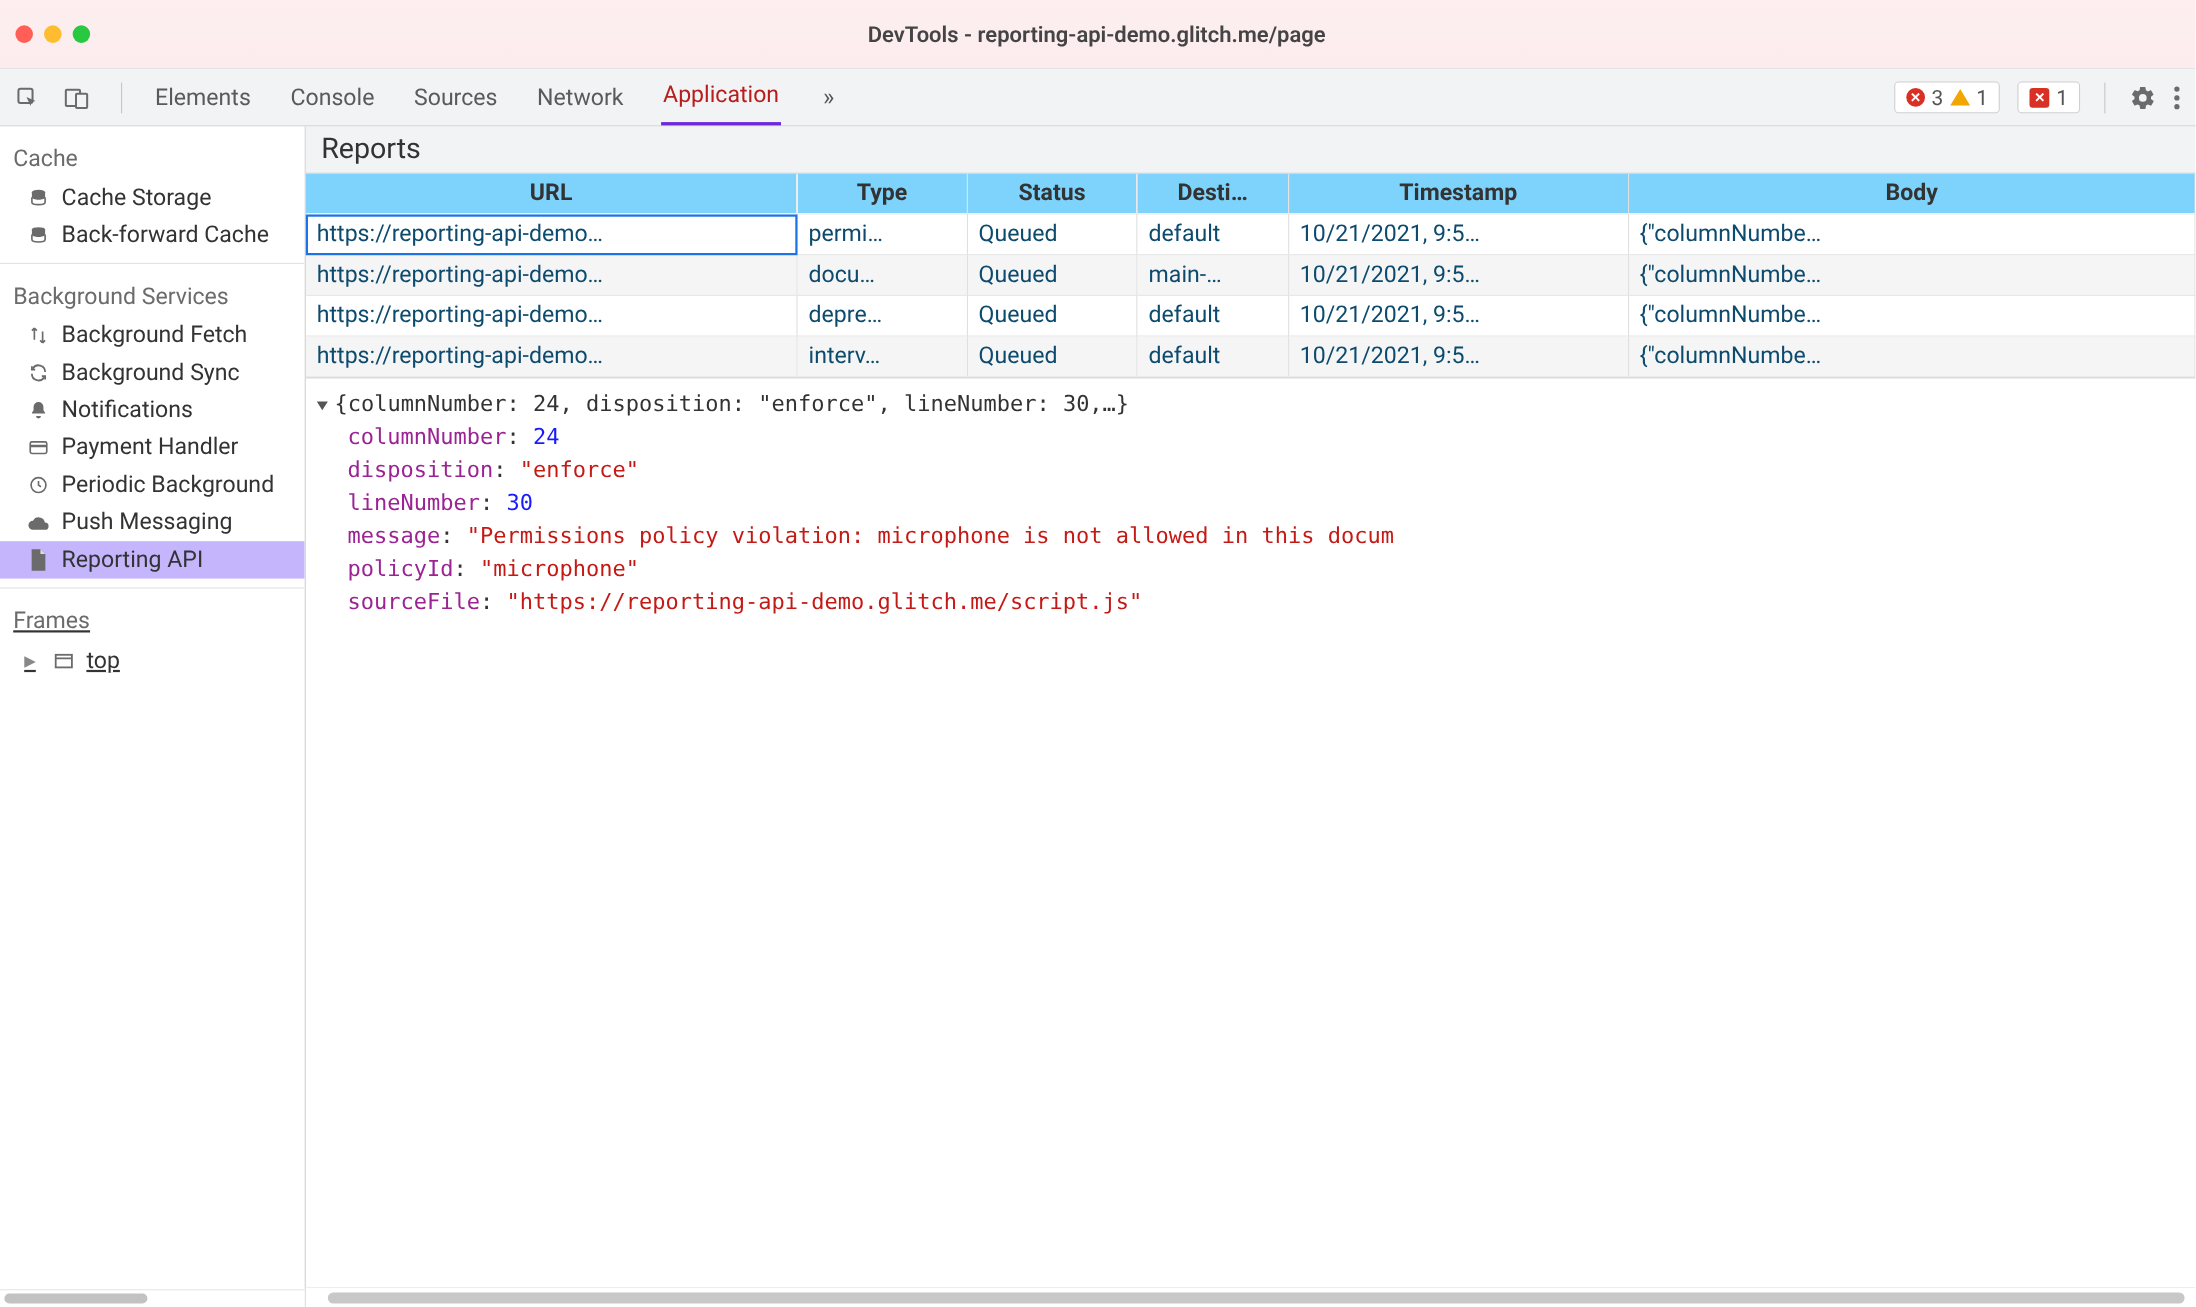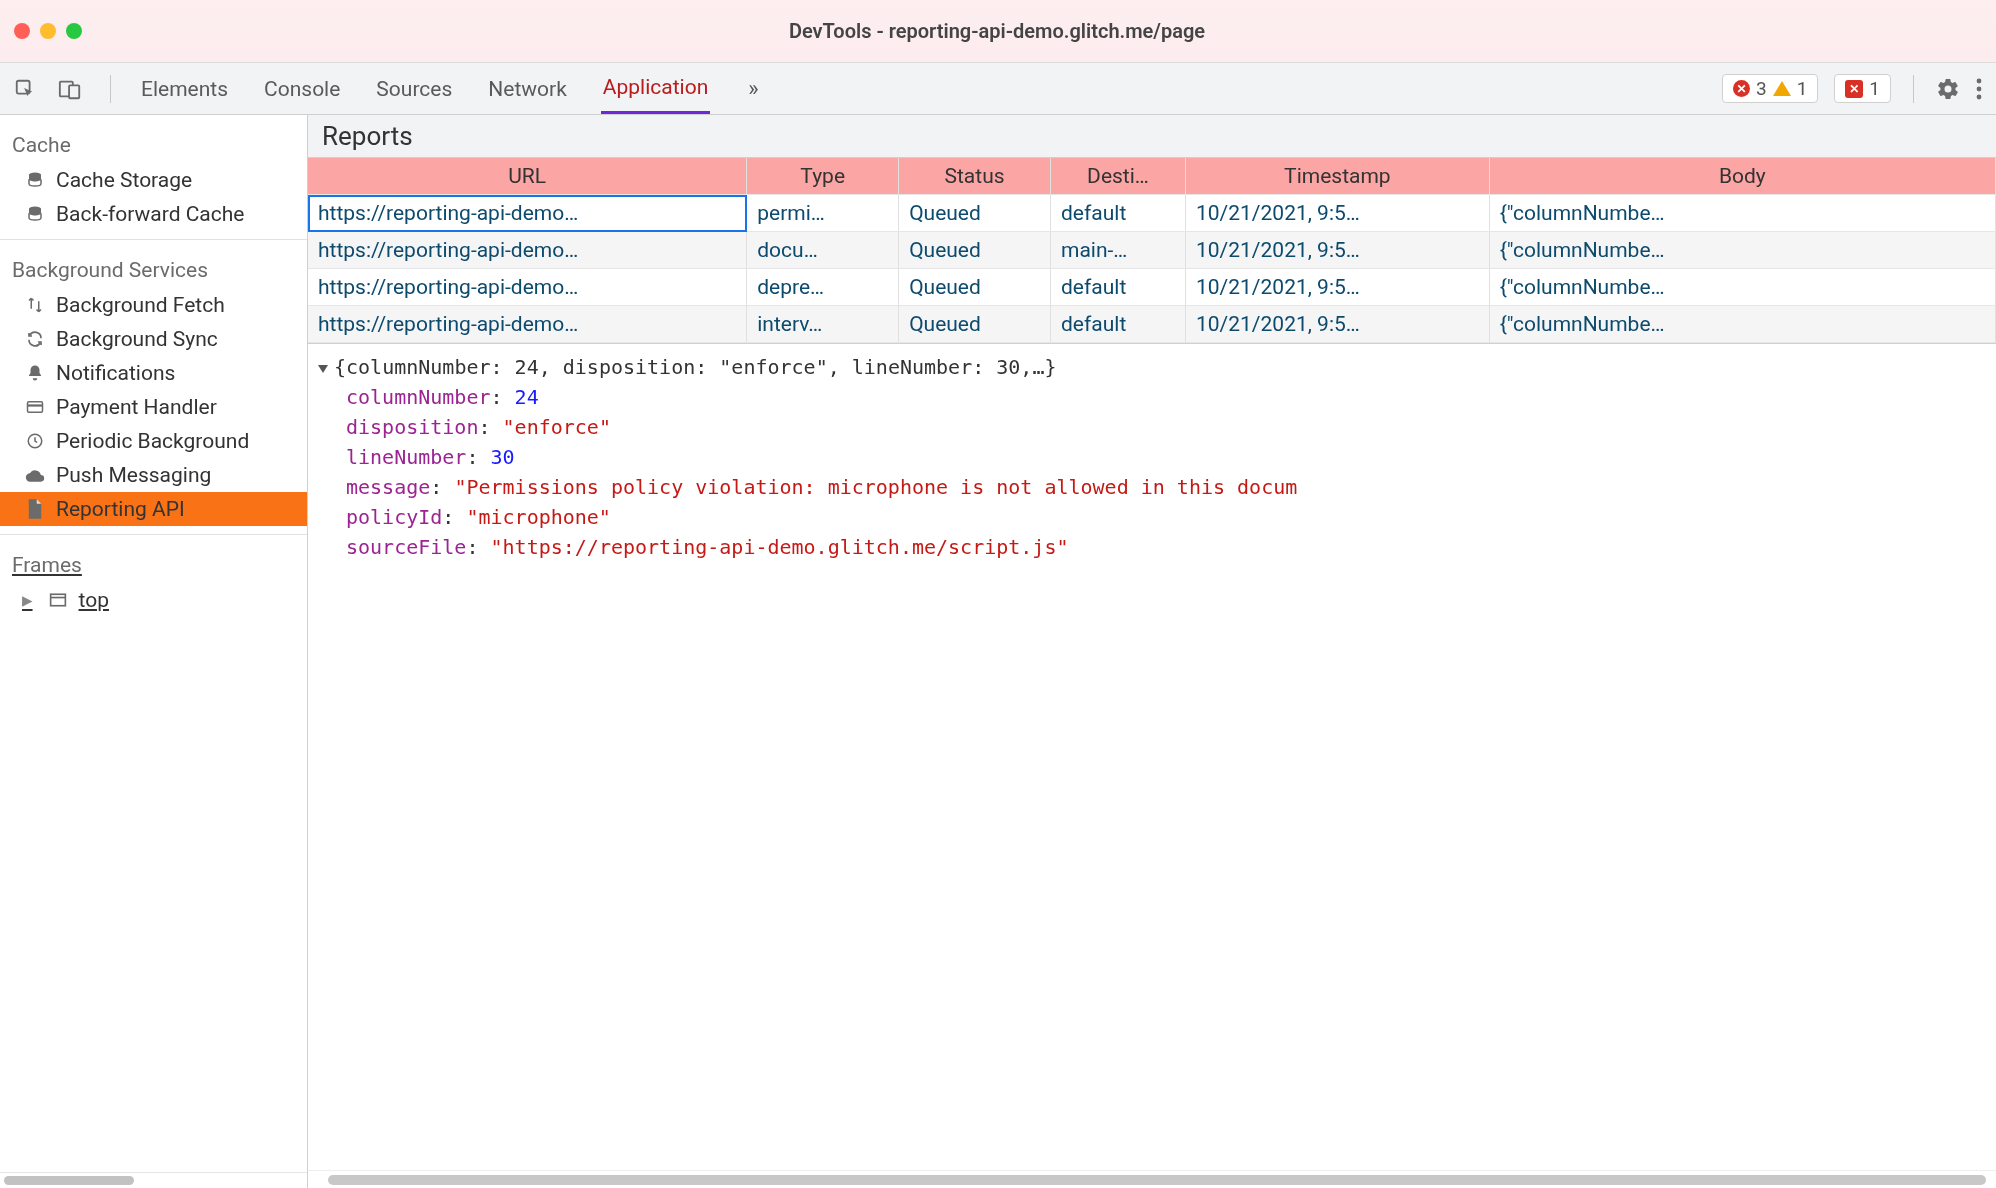--- a/index.html
+++ b/index.html
@@ -61,37 +61,37 @@
   .sc-red { background:#d93025; }
   .warn-tri { width:0; height:0; border-left:9px solid transparent; border-right:9px solid transparent; border-bottom:15px solid #f2a600; display:inline-block; position:relative;}
   .sq-red { width:18px; height:18px; background:#d93025; border-radius:3px; display:inline-flex; align-items:center; justify-content:center; color:#fff; font-size:12px; font-weight:700;}
   .gear, .kebab { color:#6b6b6b; font-size:24px; cursor:pointer; }
 
   
   .main { flex:1; display:flex; min-height:0; }
 
   
   .sidebar {
-    width: 308px;
+    width: 278px;
     border-right:1px solid #d0d0d0;
     background:#fff;
     overflow-y:auto;
     font-size:21px;
     display:flex;
     flex-direction:column;
   }
   .side-section { border-bottom:1px solid #e2e2e2; padding:8px 0; }
   .side-heading { color:#6b6b6b; padding:10px 12px 6px; font-size:21px; }
   .side-item {
     display:flex; align-items:center; gap:10px;
     padding:5px 10px 5px 24px;
     cursor:pointer; color:#333;
     white-space:nowrap; overflow:hidden; text-overflow:ellipsis;
   }
-  .side-item.selected { background:#f97316; }
+  .side-item.selected { background:#c4b5fd; }
   .side-item .icolor { color:#6b6b6b; display:inline-flex; width:22px; justify-content:center; }
   .side-arrow { color:#888; margin-left:12px; margin-right:4px; }
 
   .sidebar-scrollbar { height:16px; background:#fff; border-top:1px solid #e6e6e6; display:flex; align-items:center; padding:0 4px;}
   .sidebar-thumb { width:130px; height:9px; background:#c2c2c2; border-radius:6px;}
 
   
   .content { flex:1; display:flex; flex-direction:column; min-width:0;}
   .section-title {
     background:#f1f3f4; border-bottom:1px solid #d0d0d0;
@@ -99,21 +99,21 @@
   }
 
   
   .rpt-table { width:100%; border-collapse:collapse; table-layout:fixed; }
   .rpt-table th, .rpt-table td {
     border-right:1px solid #e0e0e0; border-bottom:1px solid #e6e6e6;
     padding:6px 10px; text-align:left; font-weight:400;
     white-space:nowrap; overflow:hidden; text-overflow:ellipsis;
     font-size:21px; color:#0c4a6e;
   }
-  .rpt-table th { background:#fca5a5; color:#333; text-align:center; font-weight:400;}
+  .rpt-table th { background:#7dd3fc; color:#333; text-align:center; font-weight:700;}
   .col-url   { width:26%; } .col-type  { width:9%; }
   .col-status{ width:9%; }  .col-dest  { width:8%; }
   .col-ts    { width:18%; } .col-body  { width:30%; }
   .row-even { background:#f5f5f5; }
   .row-selected td:first-child { outline:2px solid #1a73e8; outline-offset:-2px; }
 
   
   .detail {
     flex:1; border-top:1px solid #d0d0d0;
     font-family: "SF Mono", Menlo, Consolas, monospace; font-size:20px;

